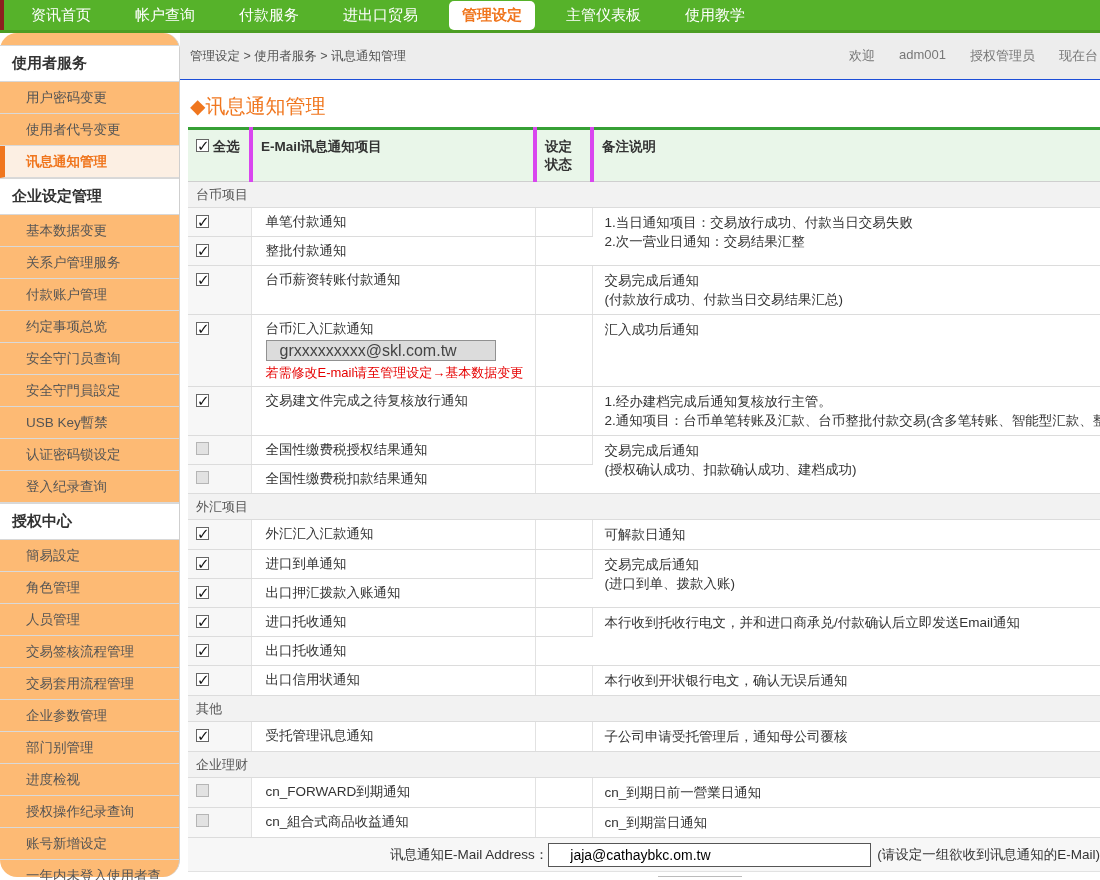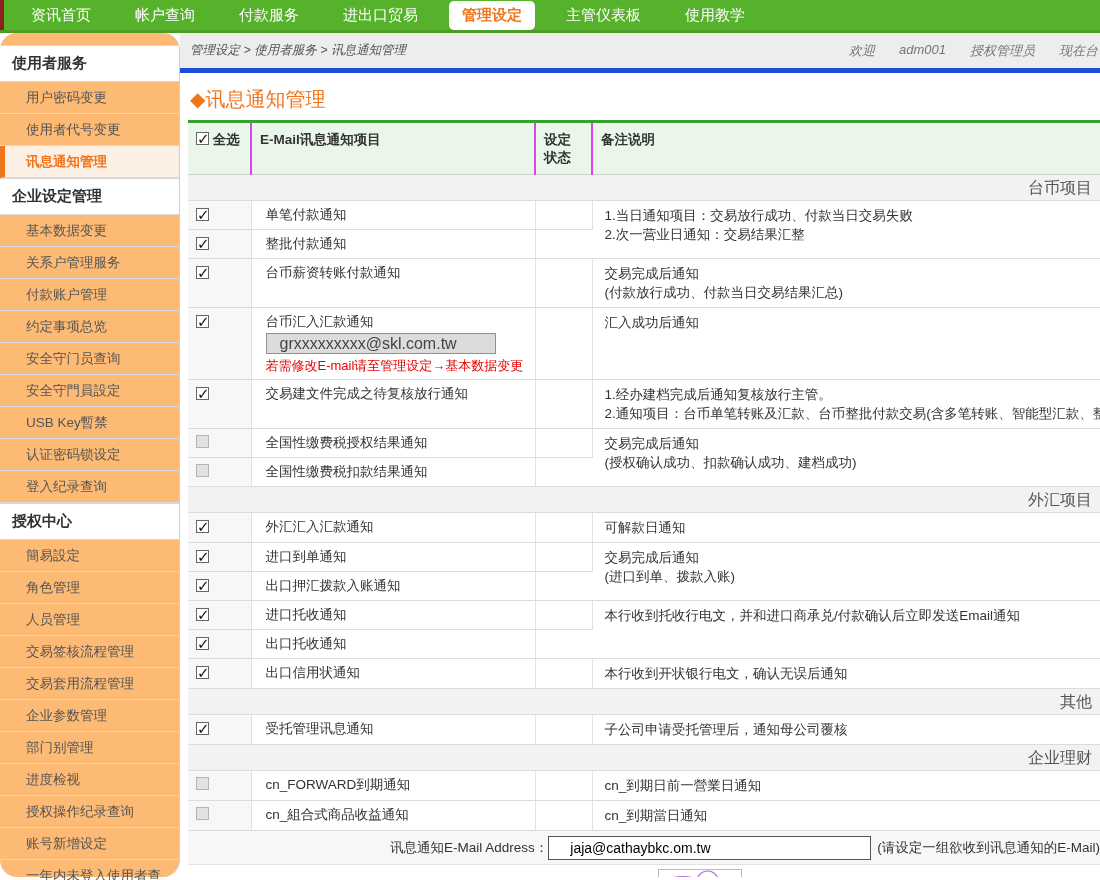--- a/index.html
+++ b/index.html
@@ -18,39 +18,39 @@
   .wrap { display:flex; height:844px; }
   .sidebar { width:180px; background:#fdba74; border-right:1px solid #cfcfcf; padding-top:12px; flex:none;border-radius:17px; }
   .side-header { background:#fff; padding:8px 0 8px 12px; font-size:15px; font-weight:bold; color:#333;
     border-top:1px solid #d8d8d8; border-bottom:1px solid #d8d8d8; }
   .side-item { padding:7px 18px 7px 26px; font-size:13.5px; color:#555; border-bottom:1px solid #d9d9d9;
     cursor:pointer; line-height:17px; }
   .side-item.active { background:#fcefe3; color:#f0761e; font-weight:bold;
     border-left:5px solid #f0761e; padding-left:21px; }
 
   .content { flex:1; display:flex; flex-direction:column; overflow:hidden; }
-  .topbar { height:40px; background:#ededed; border-bottom:5px solid #1d4ed8; flex:none;
-    display:flex; align-items:center; justify-content:space-between; padding:0 0 0 10px;font-style:italic; }
+  .topbar { height:47px; background:#ededed; border-bottom:1px solid #1d4ed8; flex:none;
+    display:flex; align-items:center; justify-content:space-between; padding:0 0 0 10px; }
   .breadcrumb { font-size:12.5px; color:#555; white-space:nowrap; }
   .welcome { font-size:13px; color:#777; display:flex; gap:24px; white-space:nowrap; padding-right:2px;justify-content:flex-end; }
 
   .main { padding:6px 0 0 8px; }
   .page-title { color:#f0761e; font-size:20px; padding:7px 0 7px 2px; }
 
   
   table.notify { border-collapse:collapse; table-layout:fixed; width:912px;
     border-top:3px solid #36a035; font-size:13.5px; color:#333; }
   table.notify td { vertical-align:top; }
   thead td { background:#e9f6e9; font-weight:bold; padding:8px 8px 7px 8px;
-    border-bottom:1px solid #cfcfcf; border-right:2px solid #d946ef; }
+    border-bottom:1px solid #cfcfcf; border-right:4px solid #d946ef; }
   thead td:last-child { border-right:none; }
   tbody td { border-bottom:1px solid #dcdcdc; border-right:1px solid #e2e2e2;
     padding:5px 8px; background:#fff; line-height:17px; }
   tbody td:last-child { border-right:none; }
-  tr.section-row td { background:#f2f2f2; color:#555; font-size:16px; padding:4px 8px;text-align:right; }
+  tr.section-row td { background:#f2f2f2; color:#555; font-size:13px; padding:4px 8px; }
   td.cbcell { background:#f7f7f7; width:63px; padding-top:6px; }
   td.itemcell { padding-left:14px; }
   td.remarkcell { padding-left:12px; }
   .remark-line { white-space:nowrap; padding:1px 0; }
 
   .cb { display:inline-block; width:13px; height:13px; background:#fff; border:1px solid #666;
     font-size:15px; font-weight:bold; color:#111; line-height:11px; text-align:center; cursor:pointer; }
   .cb.disabled { background:#e2e2e2; border-color:#b5b5b5; cursor:default; }
 
   .dis-input { width:230px; height:21px; background:#dcdcdc; border:1px solid #919191; color:#444;

